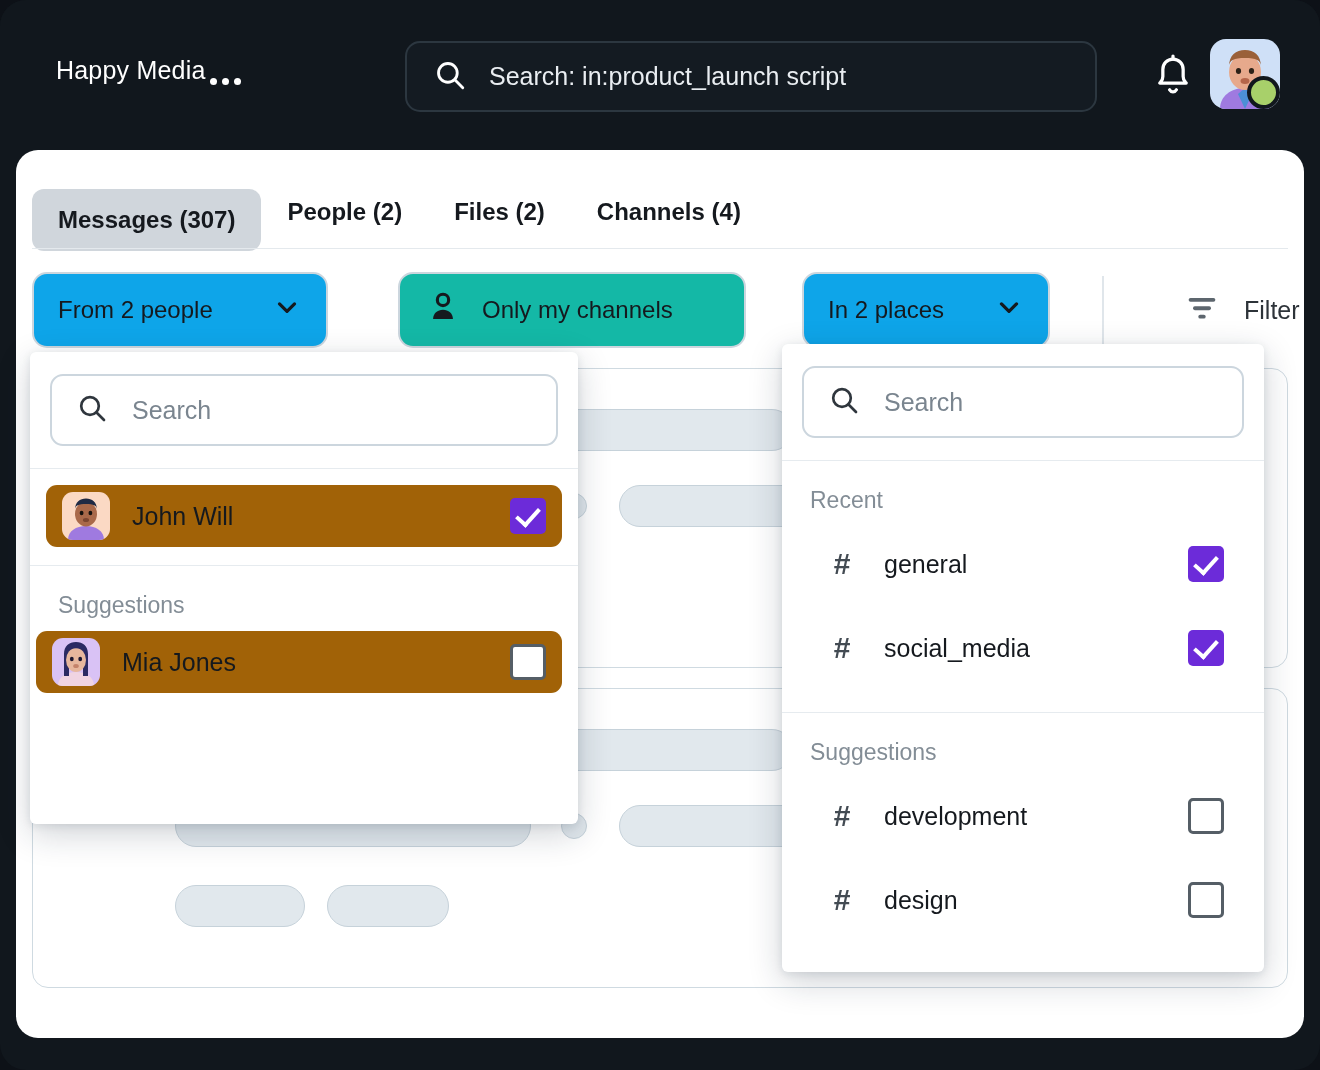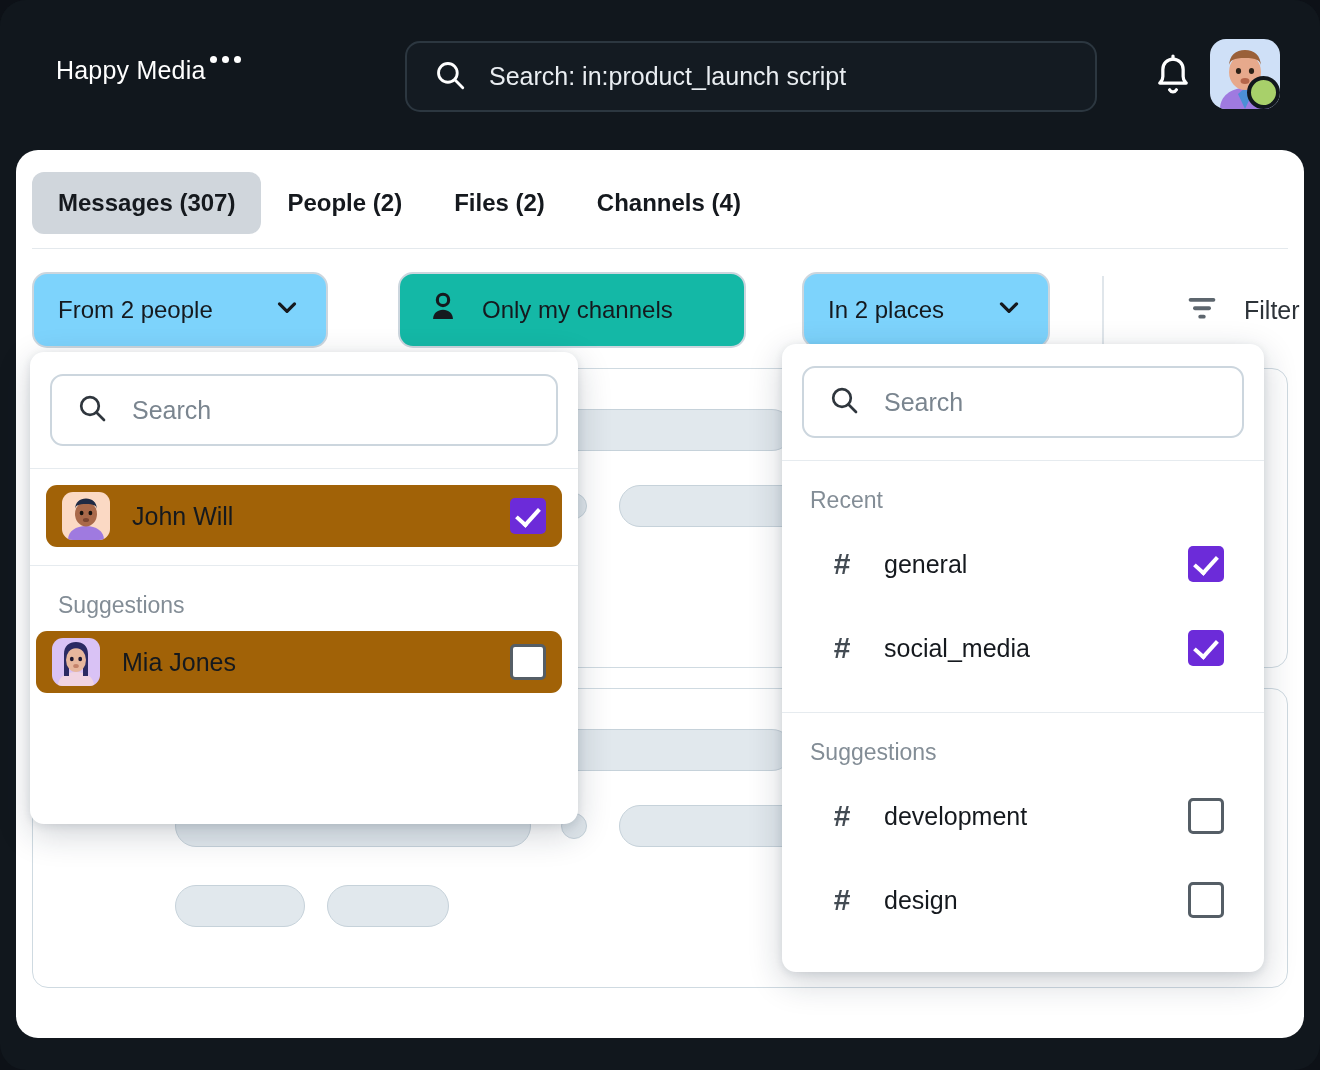--- a/index.html
+++ b/index.html
@@ -30,21 +30,21 @@
     display: flex;
     align-items: center;
     background: #11171d;
   }
 
   .brand-wrap {
     position: absolute;
     left: 56px;
     top: 56px;
     display: flex;
-    align-items: flex-start;
+    align-items: flex-end;
     gap: 4px;
   }
   .brand-title {
     color: #ffffff;
     font-size: 25px;
     letter-spacing: .2px;
     white-space: nowrap;
   }
   .brand-dots {
     display: flex;
@@ -127,21 +127,21 @@
   }
   .tab {
     font-size: 24px;
     font-weight: bold;
     color: #15191e;
     padding: 17px 26px;
     border-radius: 12px;
     white-space: nowrap;
     cursor: pointer;
   }
-  .tab.active { background: #d0d6dc; }
+  .tab.active { background: #d0d6dc; margin-top: 17px; }
   .tab:not(.active) { font-weight: bold; }
 
   .tab-divider {
     position: absolute;
     left: 16px;
     top: 98px;
     width: 1256px;
     height: 1px;
     background: #e4e9ed;
   }
@@ -161,21 +161,21 @@
     border: 2px solid #ccd6de;
     border-radius: 15px;
     display: flex;
     align-items: center;
     font-size: 24px;
     color: #15191e;
     white-space: nowrap;
     cursor: pointer;
     background: #14b8a6;
   }
-  .chip.active { background: #7dd3fc; }
+  .chip.active { background: #0ea5e9; }
 
   #chip-people { left: 0px;   width: 296px; padding: 0 24px; justify-content: space-between; }
   #chip-mychan { left: 366px; width: 348px; padding: 0 26px; gap: 22px; }
   #chip-places { left: 770px; width: 248px; padding: 0 24px; justify-content: space-between; }
 
   .vdivider {
     position: absolute;
     left: 1070px;
     top: 4px;
     width: 2px;
@@ -216,21 +216,21 @@
   #rcard-2 { top: 320px; height: 300px; }
 
   .sk { position: absolute; background: #e1e8ed; border: 1px solid #c6d2da; }
   .sk-pill   { border-radius: 999px; }
   .sk-circle { border-radius: 50%; }
 
   
   .dropdown {
     position: absolute;
     background: #ffffff;
-    border-radius: 14px;
+    border-radius: 6px;
     box-shadow: 0 10px 34px rgba(20,35,55,.20), 0 2px 8px rgba(20,35,55,.10);
   }
   #dd-people   { left: 30px;  top: 352px; width: 548px; height: 472px; }
   #dd-channels { left: 782px; top: 344px; width: 482px; height: 628px; }
 
   .dd-search-wrap { padding: 22px 20px; }
   .dd-search {
     height: 72px;
     border: 2px solid #ccd6de;
     border-radius: 13px;

